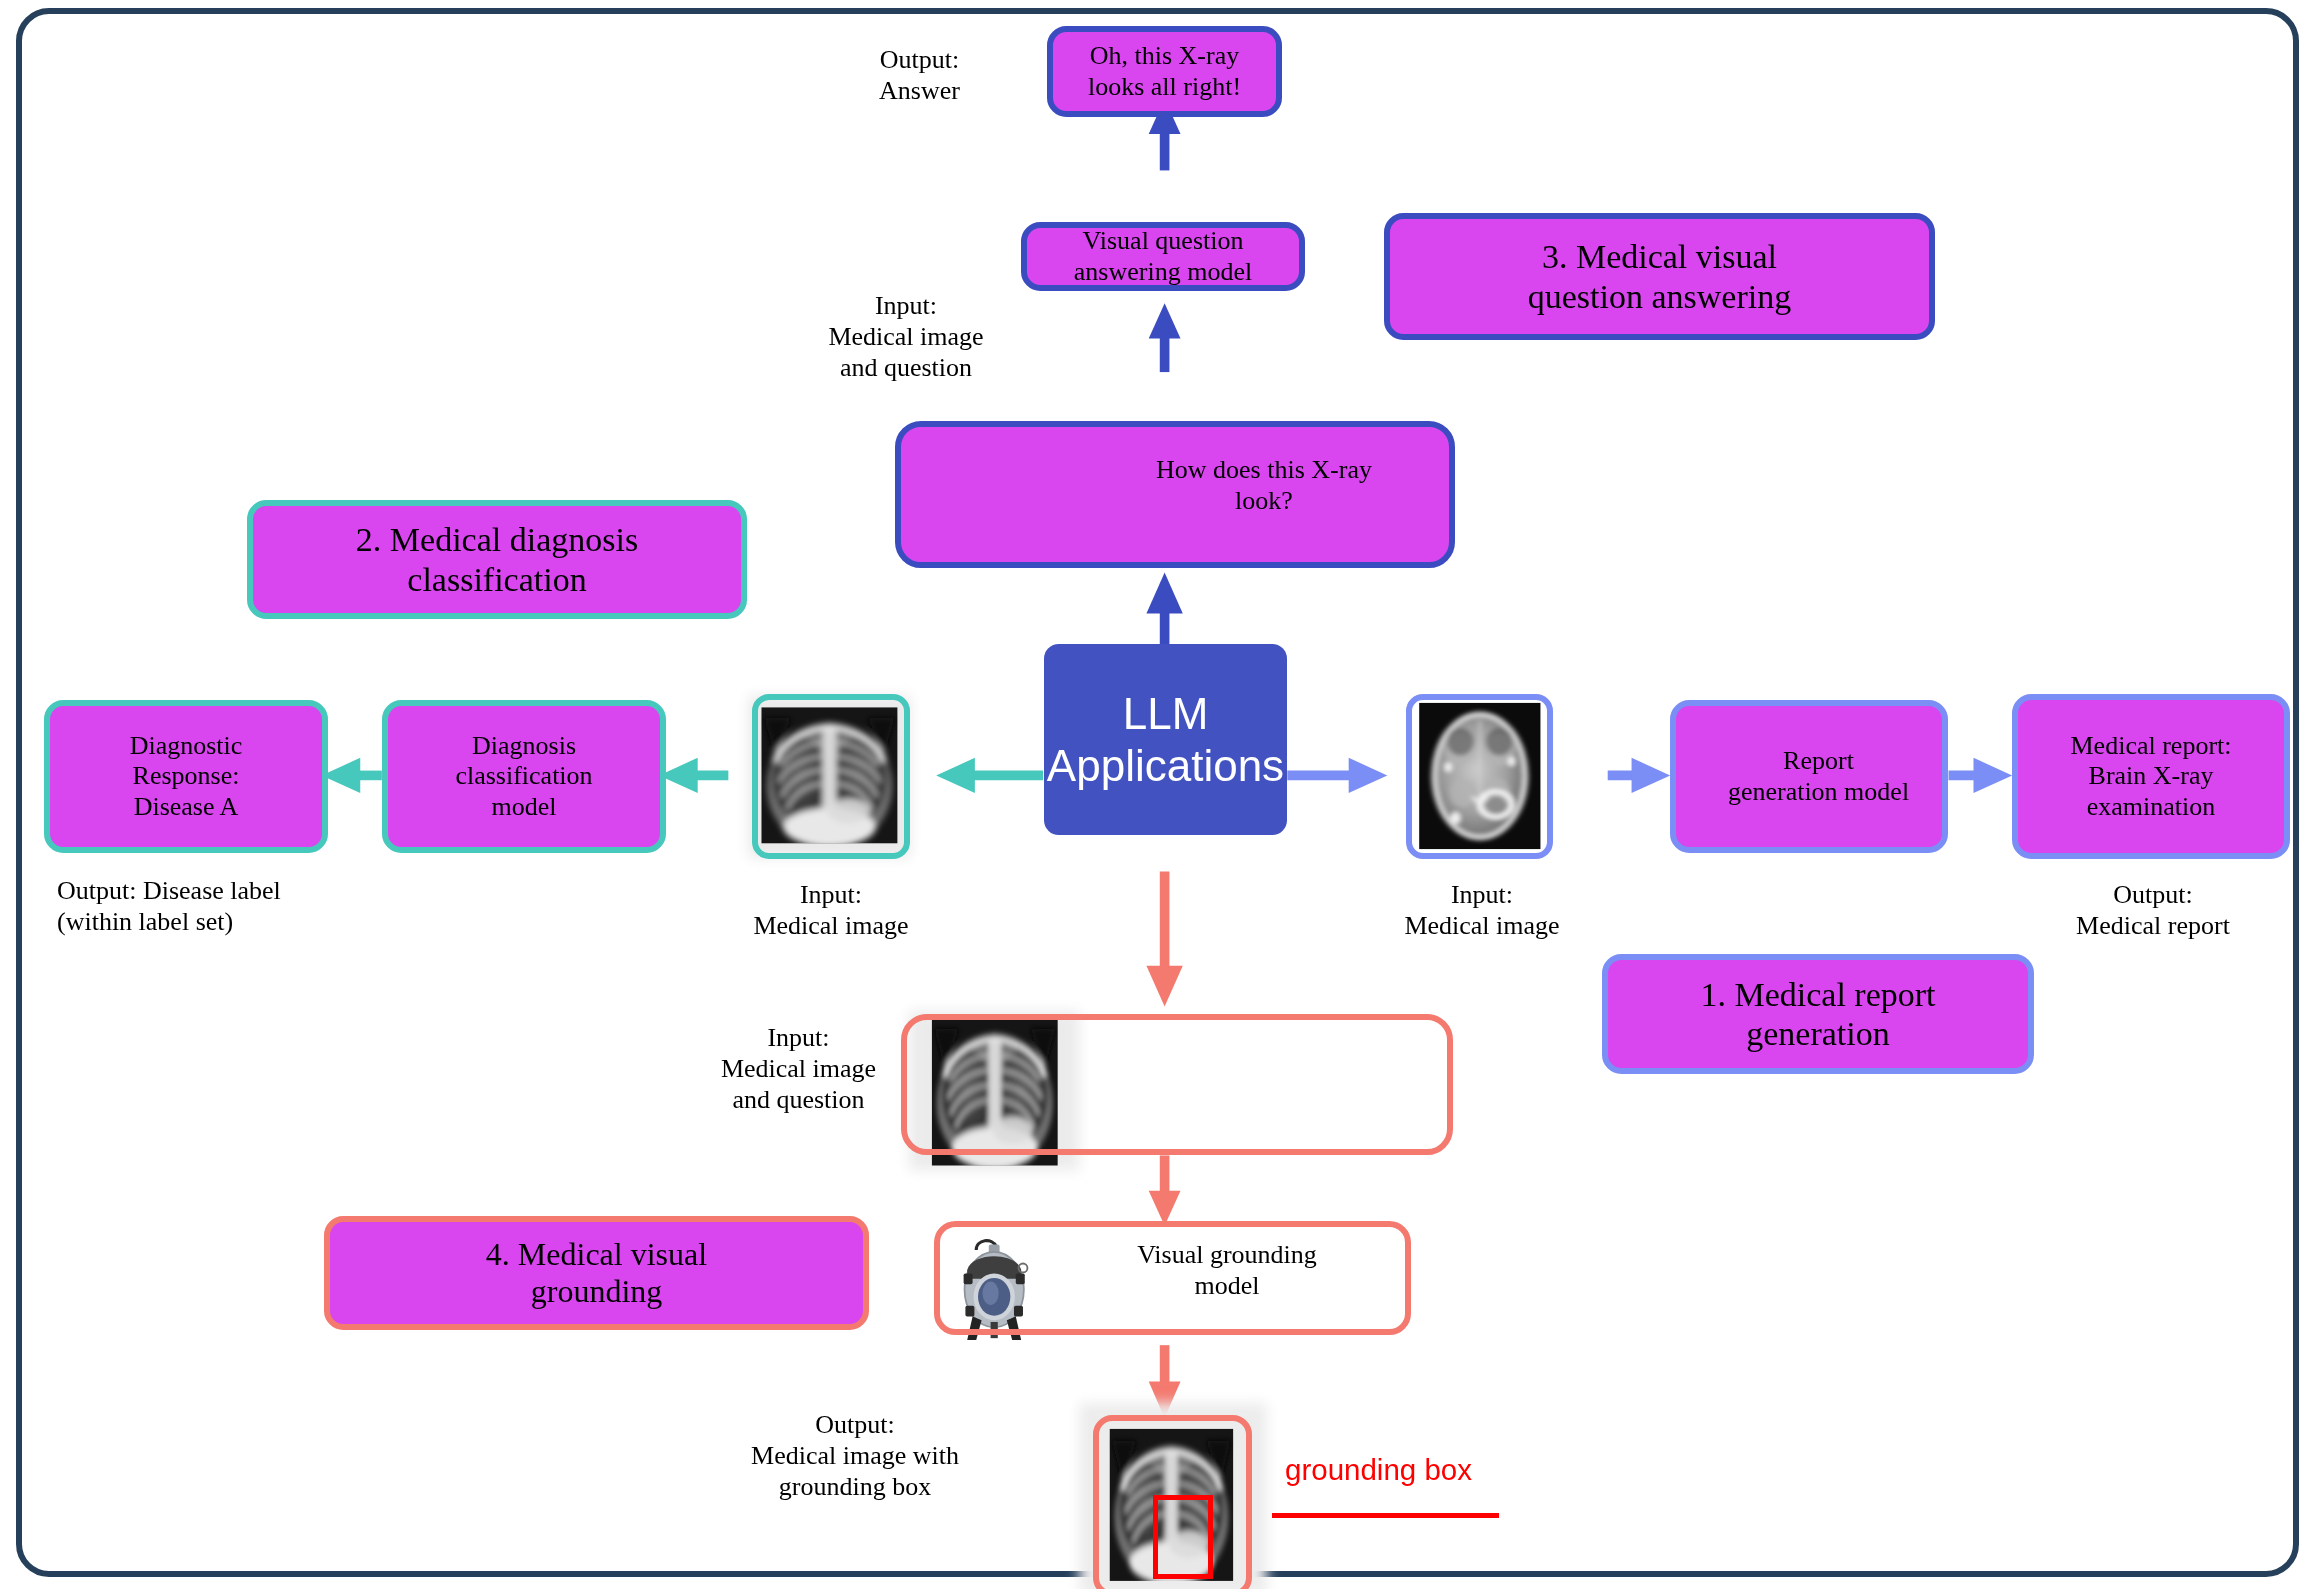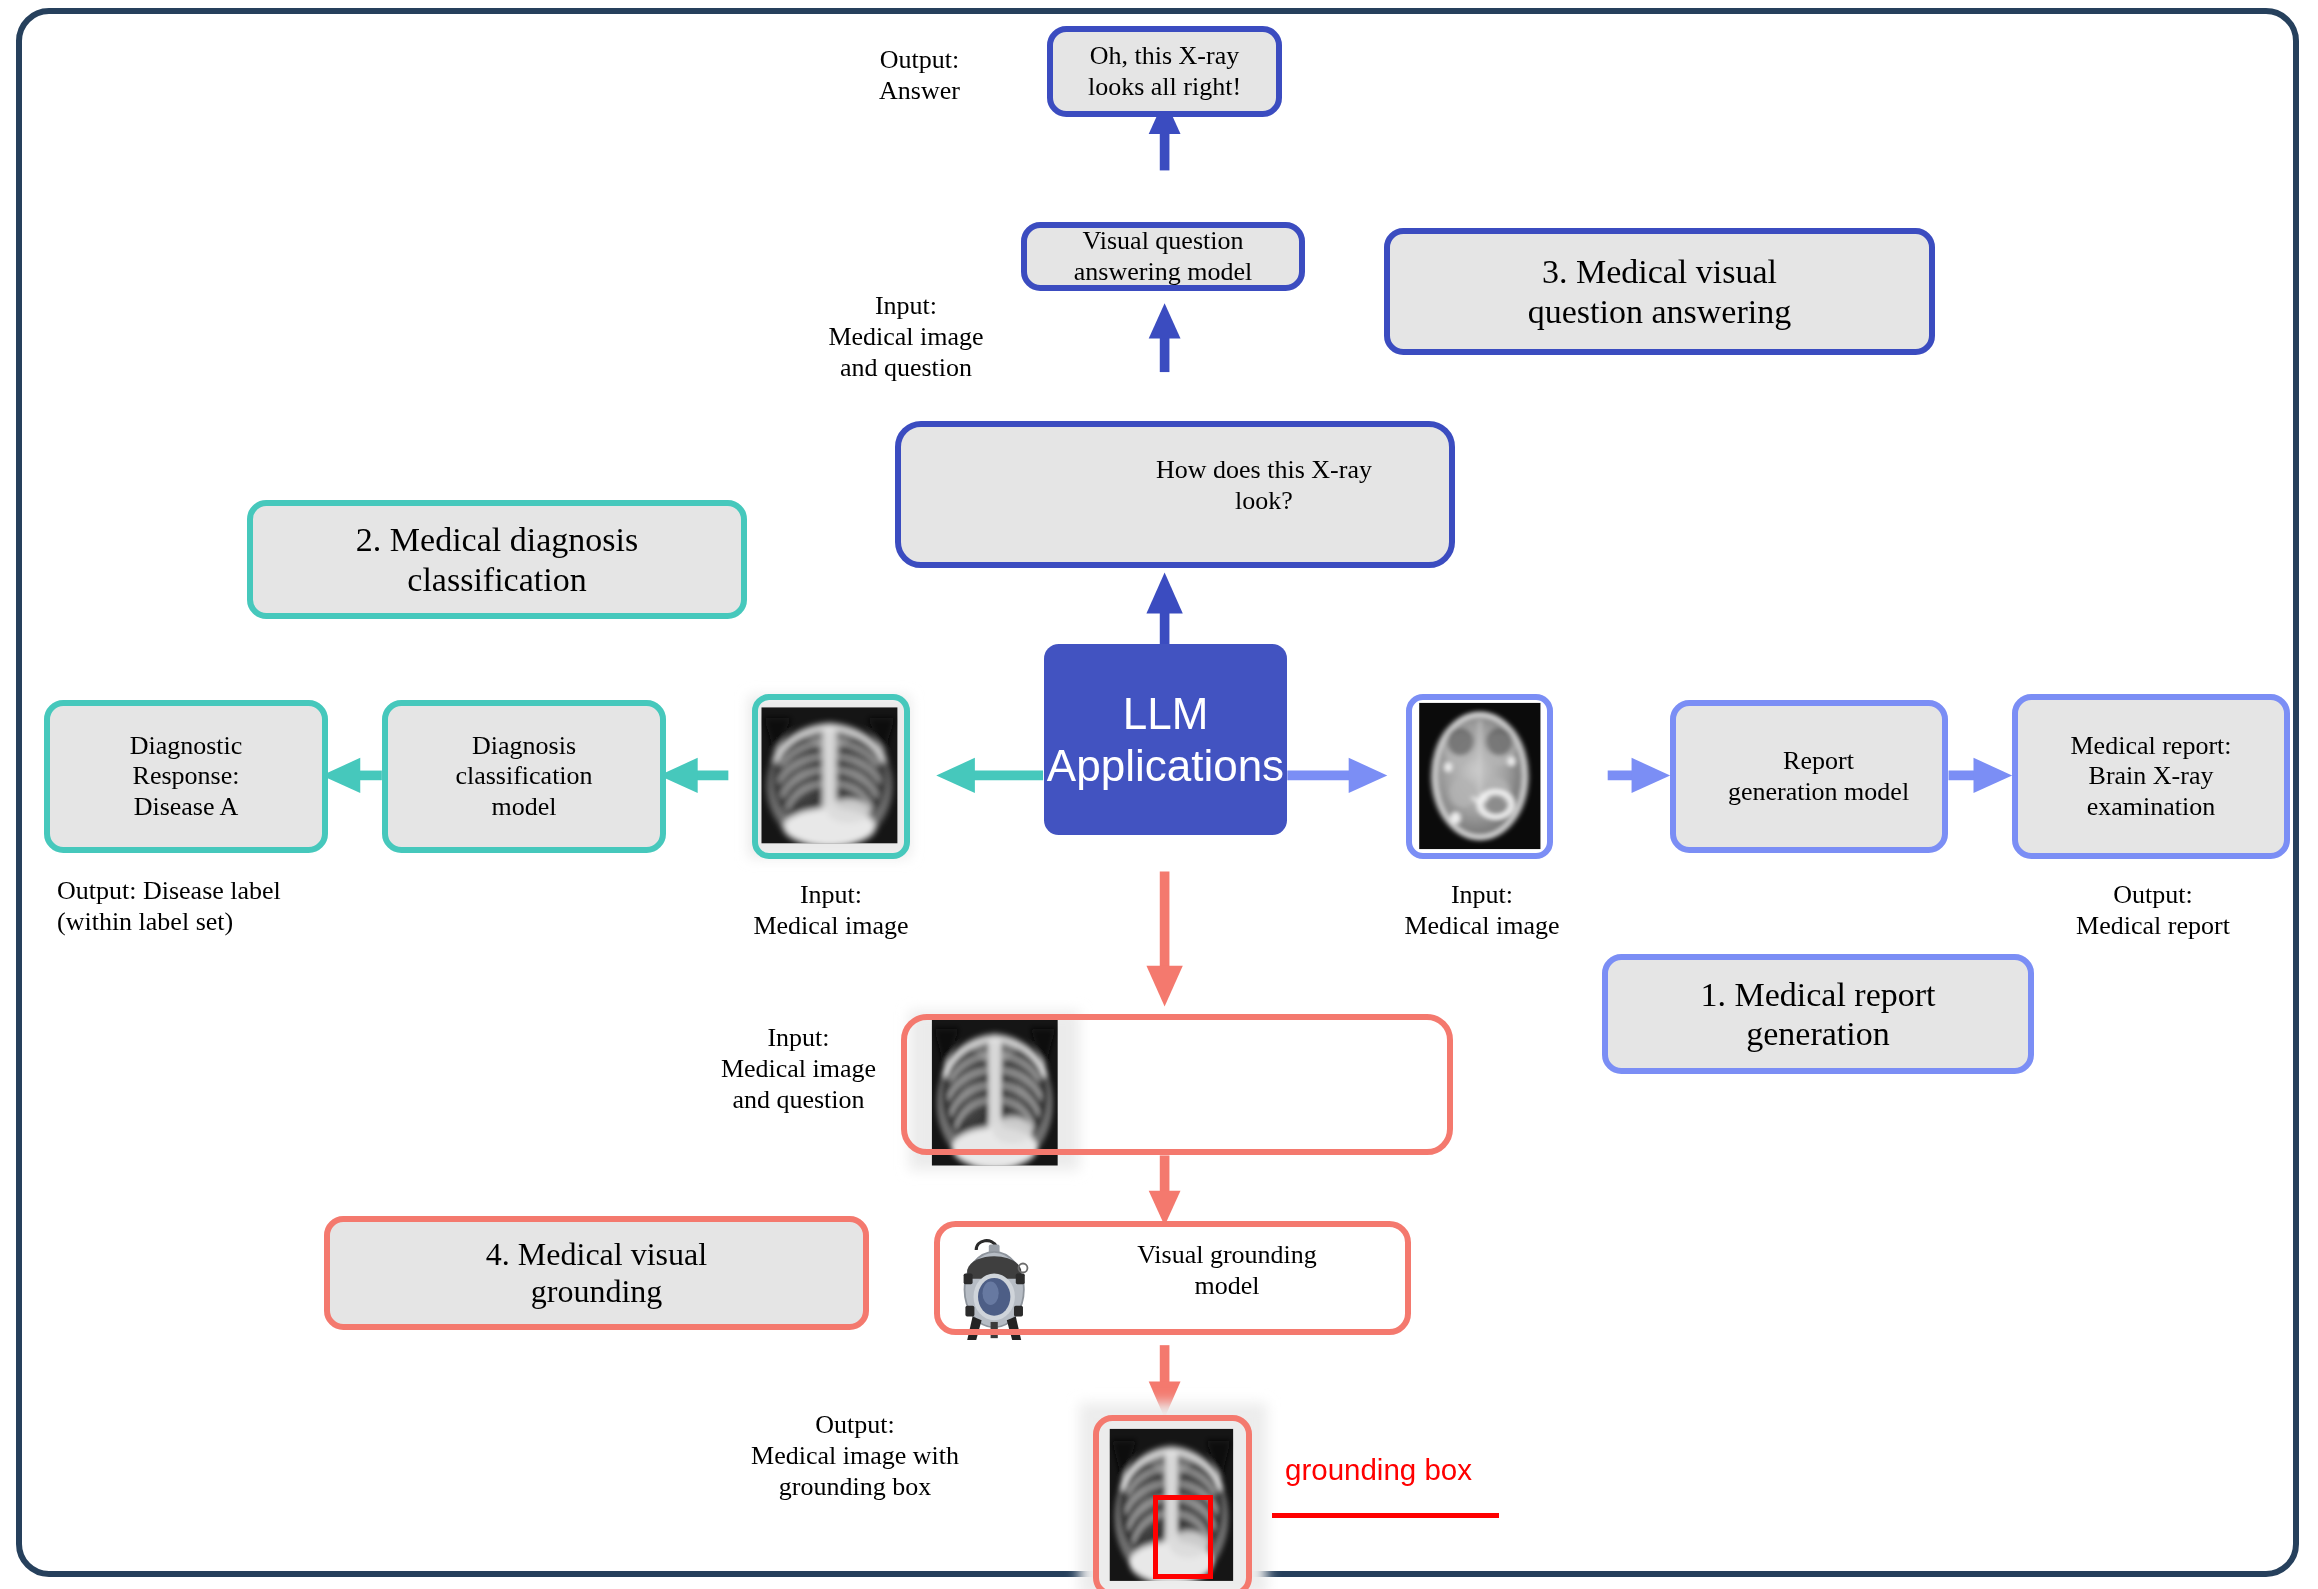--- a/index.html
+++ b/index.html
@@ -5,21 +5,21 @@
   html,body{margin:0;padding:0;background:#fff;}
   body{width:2319px;height:1590px;position:relative;overflow:hidden;
        font-family:"Liberation Serif","DejaVu Serif",serif;}
 
   #canvas{position:absolute;inset:0;}
 
   .frame{position:absolute;left:16px;top:8px;width:2283px;height:1569px;
          border:6.2px solid #26405C;border-radius:33px;box-sizing:border-box;}
 
   
-  .box{position:absolute;box-sizing:border-box;background:#e5e5e5;
+  .box{position:absolute;box-sizing:border-box;background:#d946ef;
        display:flex;align-items:center;justify-content:center;
        text-align:center;line-height:1.16;color:#000;border-radius:19.3px;}
   .box.blue  {border:6.2px solid #3B4CC0;}
   .box.lblue {border:6.2px solid #7B8EF5;}
   .box.teal  {border:6.2px solid #46C8BC;}
   .box.coral {border:6.2px solid #F4796E;}
 
   .llm{position:absolute;background:#4253C1;color:#fff;border-radius:14.8px;
        display:flex;align-items:center;justify-content:center;text-align:center;
        font-family:"Liberation Sans","DejaVu Sans",sans-serif;line-height:1.18;}
@@ -255,21 +255,21 @@
 
   <div class="box blue" style="left:1021px;top:222px;width:284px;height:69px;font-size:26px;">
       <span style="white-space:pre-line">Visual question
 answering model</span>
     </div>
 
   <div class="lbl" style="left:795px;top:290px;width:222px;font-size:26px;"><span style="white-space:pre-line">Input:
 Medical image
 and question</span></div>
 
-  <div class="box blue" style="left:1384px;top:228px;width:551px;height:127px;font-size:34px;">
+  <div class="box blue" style="left:1384px;top:213px;width:551px;height:127px;font-size:34px;">
       <span style="white-space:pre-line">3. Medical visual
 question answering</span>
     </div>
 
   <div class="box blue" style="left:895px;top:421px;width:560px;height:147px;border-radius:26px;"></div>
   <div class="lbl" style="left:1082px;top:454px;width:364px;font-size:26px;"><span style="white-space:pre-line">How does this X-ray
 look?</span></div>
 
   <div class="box teal" style="left:247px;top:500px;width:500px;height:119px;font-size:34px;">
       <span style="white-space:pre-line">2. Medical diagnosis

